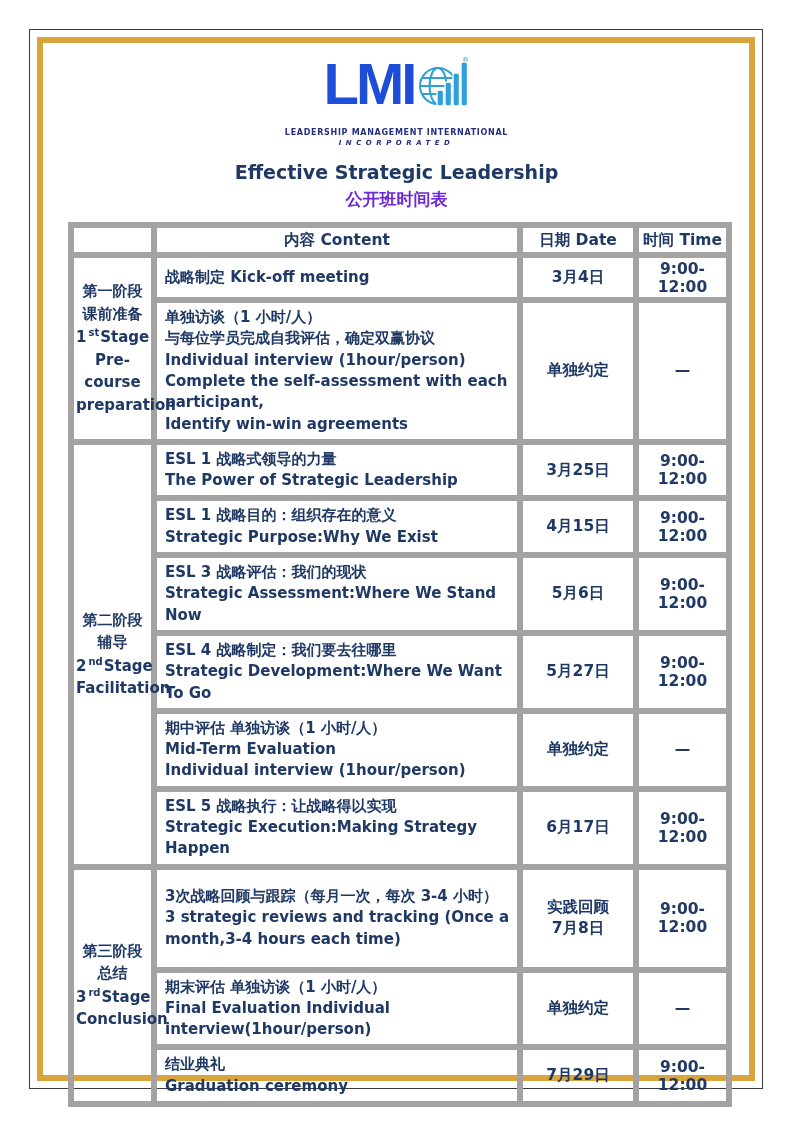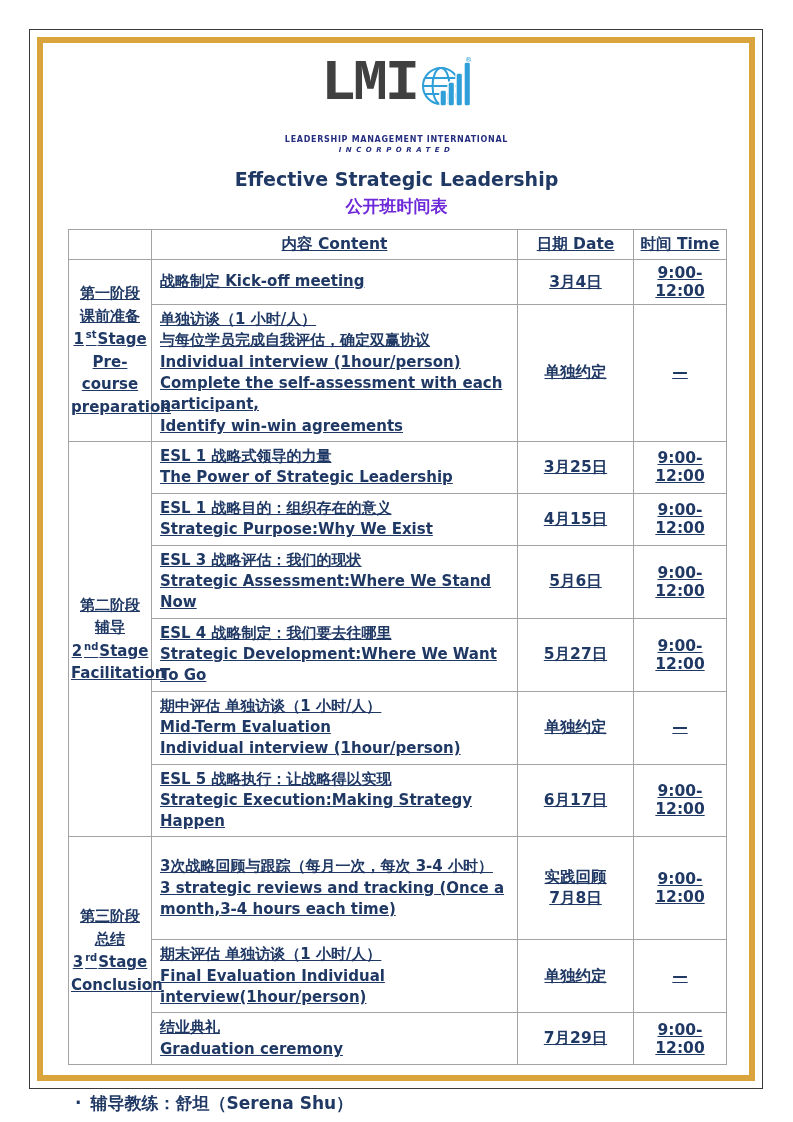--- a/index.html
+++ b/index.html
@@ -8,35 +8,35 @@
   .page { position:relative; width:793px; height:1122px; background:#fff; overflow:hidden; }
   .thin-frame { position:absolute; left:29px; top:29px; right:30px; bottom:33px;
     border:1px solid #3a3a3a; }
   .gold-frame { position:absolute; left:37px; top:37px; right:38px; bottom:41px;
     border:6px solid #d9a43b; }
   .content { position:absolute; left:43px; top:43px; width:707px; }
 
   
   .logo { margin-top:13px; text-align:center; }
   .logo-row { display:flex; justify-content:center; align-items:flex-start; gap:5px; height:58px; }
-  .lmi-text { font-family:Liberation Mono, monospace; font-weight:bold;
-    font-size:58px; line-height:0.98; letter-spacing:-3px; color:#404040; }
-  .logo-sub1 { font-size:8px; font-weight:bold; color:#252e80; letter-spacing:0.7px; margin-top:21px; }
+  .lmi-text { font-family:Liberation Sans, sans-serif; font-weight:bold;
+    font-size:58px; line-height:0.98; letter-spacing:-3px; color:#1d4ed8; }
+  .logo-sub1 { font-size:8px; font-weight:bold; color:#252e80; letter-spacing:0.7px; margin-top:14px; }
   .logo-sub2 { font-size:7px; font-weight:bold; color:#252e80; letter-spacing:4.5px; margin-top:2px;font-style:italic; }
 
   
   .titles { margin-top:12px; text-align:center; }
   .title-cn { color:#c00000; font-size:17px; font-weight:bold; line-height:1.6; }
   .title-en { color:#1f3864; font-size:19px; font-weight:bold; line-height:1.45; }
   .title-sub { color:#6d28d9; font-size:17px; font-weight:bold; line-height:1.5; }
 
   
   table.schedule { border-collapse:collapse; margin:10px 0 0 25px; width:658px;
     table-layout:fixed; color:#1f3864; }
-  .schedule th, .schedule td { border:1px solid #a3a3a3;text-decoration:underline; }
+  .schedule th, .schedule td { border:6px solid #a3a3a3; }
   .col-stage { width:83px; } .col-content { width:366px; } .col-date { width:116px; } .col-time { width:93px; }
   .schedule th { font-size:15.5px; font-weight:bold; text-align:center; height:30px; }
   td.content-cell { font-size:15px; font-weight:bold; text-align:left;
     padding:4px 4px 4px 8px; line-height:1.42; vertical-align:middle; }
   td.date-cell, td.time-cell { font-size:15.5px; font-weight:bold; text-align:center;
     vertical-align:middle; }
   td.stage-cell { font-size:15px; font-weight:bold; text-align:center;
     vertical-align:middle; line-height:1.5; padding:2px; }
   .pre { white-space:pre-line; }
   .stage-sup { font-size:10px; vertical-align:super; margin:16px 1px 0 2px; }

